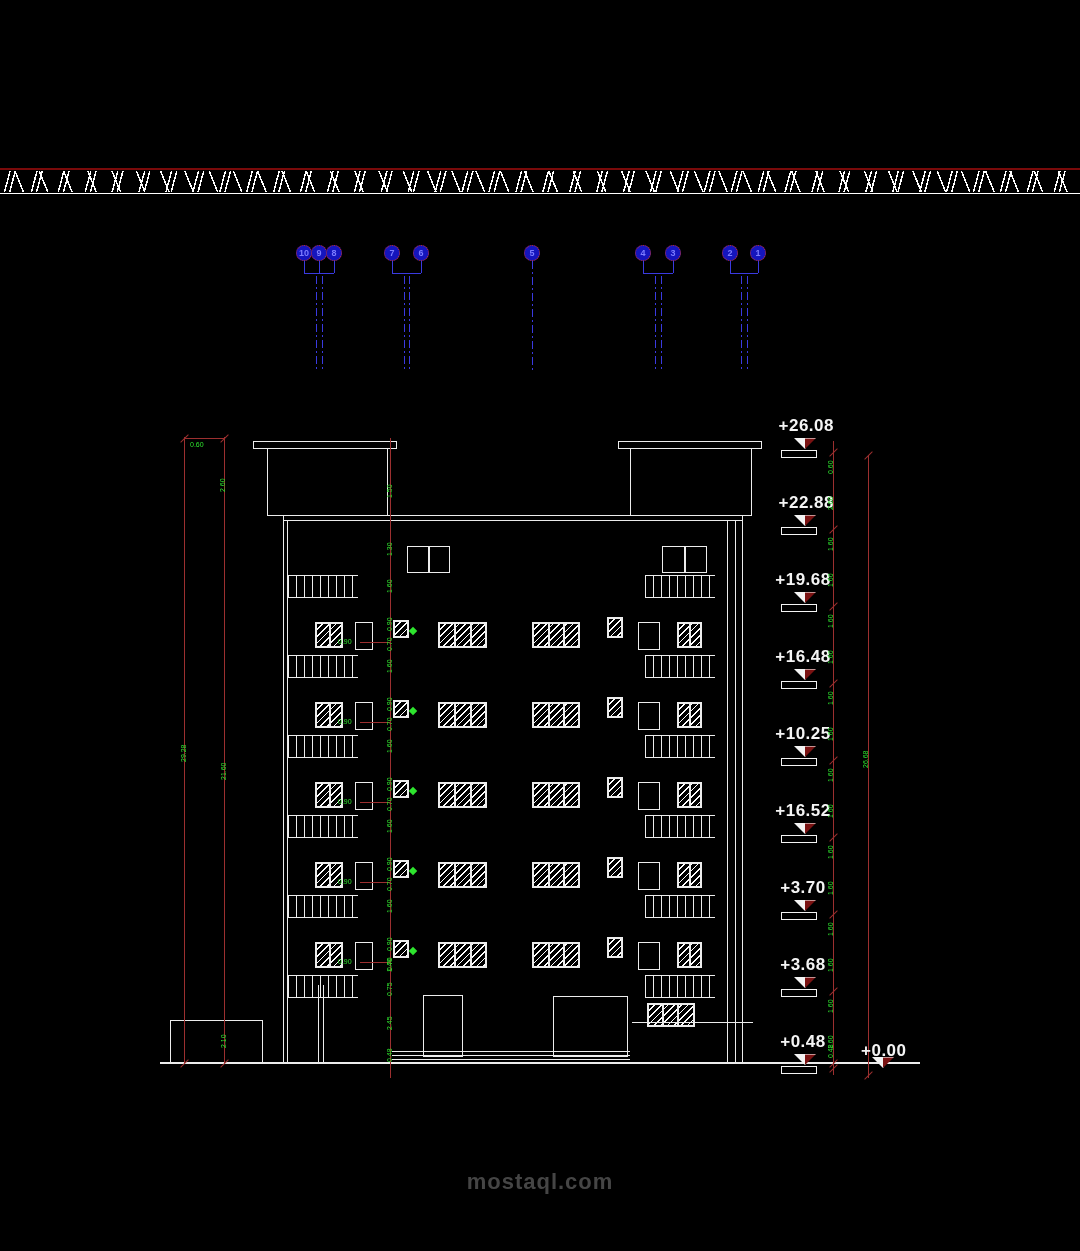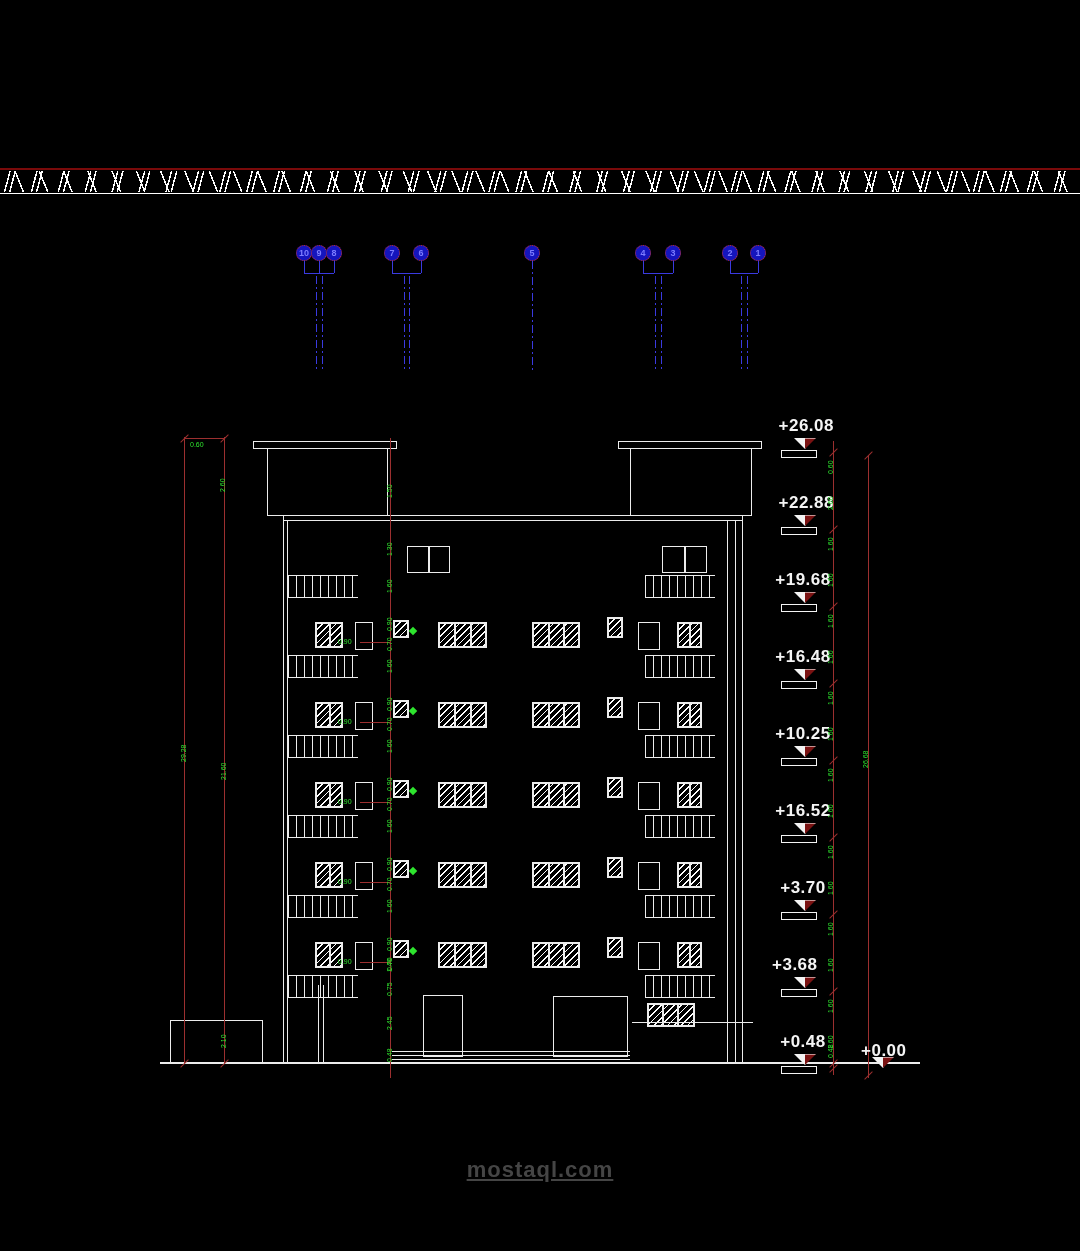--- a/index.html
+++ b/index.html
@@ -37,21 +37,21 @@
   .gdia{position:absolute;width:6px;height:6px;background:var(--green);transform:rotate(45deg);}
   #hatchstrip{position:absolute;left:0;width:1080px;top:168px;height:28px;}
   #hatchstrip .top{position:absolute;left:0;top:0;width:100%;height:2px;background:var(--hline);}
   #hatchstrip .pat{position:absolute;left:0;top:3px;width:100%;height:21px;
      background:
        repeating-linear-gradient(105deg,rgba(0,0,0,0) 0 9px,#fff 9px 10.5px,rgba(0,0,0,0) 10.5px 14px,#fff 14px 15.5px,rgba(0,0,0,0) 15.5px 26px),
        repeating-linear-gradient(68deg,rgba(0,0,0,0) 0 21px,#fff 21px 22.5px);}
   #hatchstrip .base{position:absolute;left:0;top:25px;width:100%;height:1px;background:#fff;}
   #watermark{position:absolute;left:390px;top:1155px;width:300px;text-align:center;color:var(--wm);}
   #watermark .logo{font-size:46px;font-weight:bold;line-height:48px;}
-  #watermark .site{font-size:22px;font-weight:bold;letter-spacing:1px;margin-top:2px;color:#454545;text-decoration:underline;}
+  #watermark .site{font-size:22px;font-weight:bold;letter-spacing:1px;margin-top:14px;color:#454545;}
 </style>
 </head>
 <body>
 
 <div id="canvas">
 
   <div id="hatchstrip">
     <div class="top"></div>
     <div class="pat"></div>
     <div class="base"></div>
@@ -317,21 +317,21 @@
         <div class="l"></div>
         <div class="r"></div>
       </div>
       <div class="lvlbar" style="left: 781px; top: 835px;"></div>
       <div class="lvl-txt" style="left: 772px; top: 878px; width: 62px; text-align: center;">+3.70</div>
       <div class="tri" style="left: 794px; top: 900px;">
         <div class="l"></div>
         <div class="r"></div>
       </div>
       <div class="lvlbar" style="left: 781px; top: 912px;"></div>
-      <div class="lvl-txt" style="left: 772px; top: 955px; width: 62px; ">+3.68</div>
+      <div class="lvl-txt" style="left: 772px; top: 955px; width: 62px; text-align: center;">+3.68</div>
       <div class="tri" style="left: 794px; top: 977px;">
         <div class="l"></div>
         <div class="r"></div>
       </div>
       <div class="lvlbar" style="left: 781px; top: 989px;"></div>
       <div class="lvl-txt" style="left: 772px; top: 1032px; width: 62px; text-align: center;">+0.48</div>
       <div class="tri" style="left: 794px; top: 1054px;">
         <div class="l"></div>
         <div class="r"></div>
       </div>

